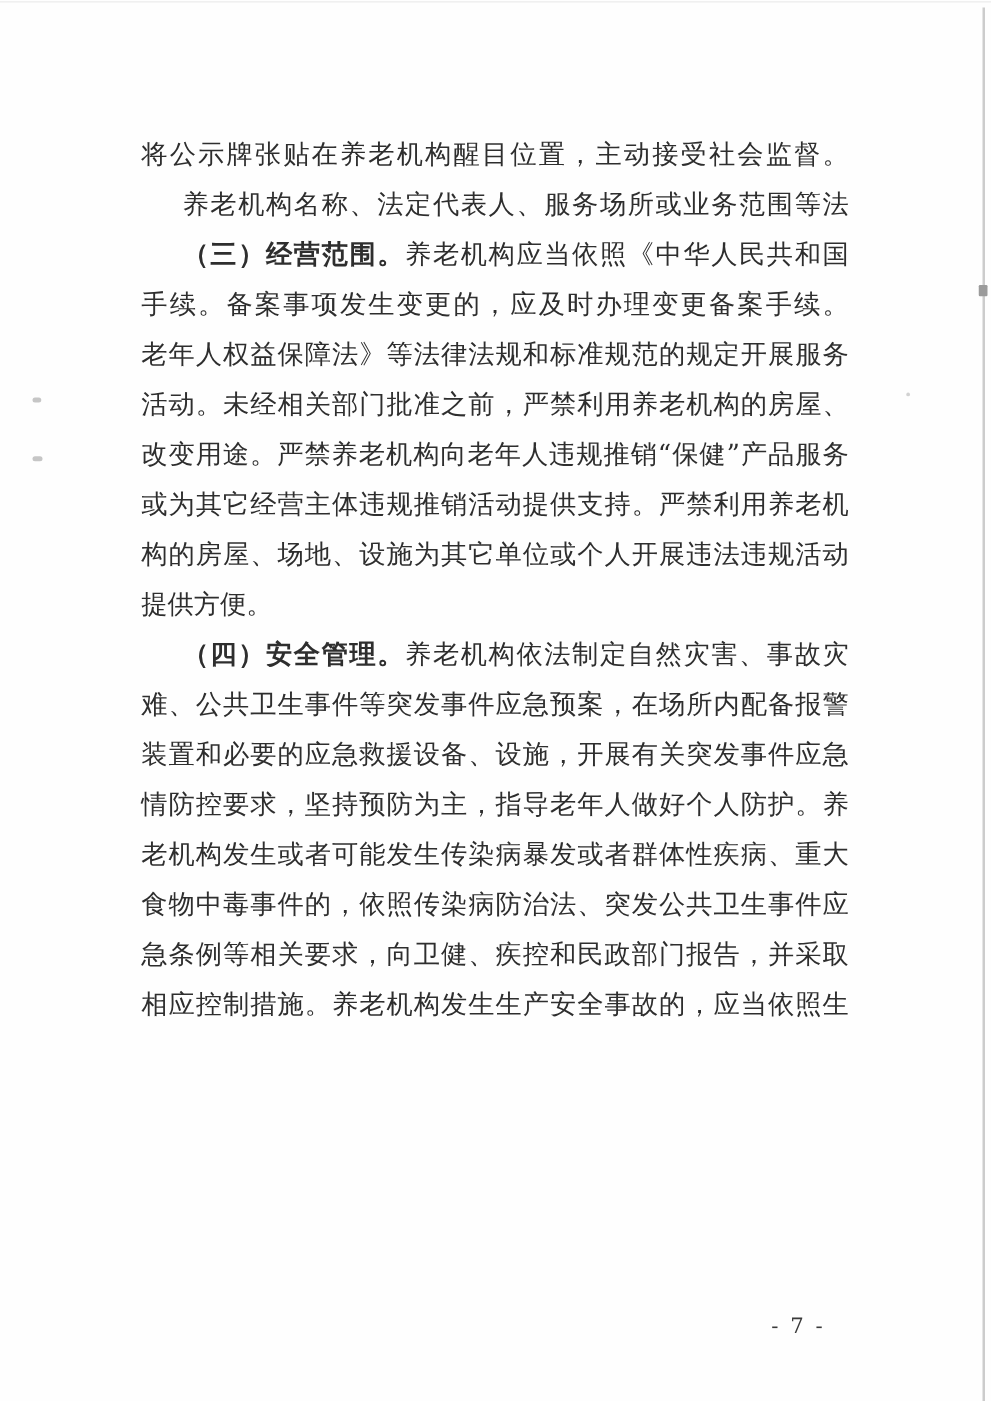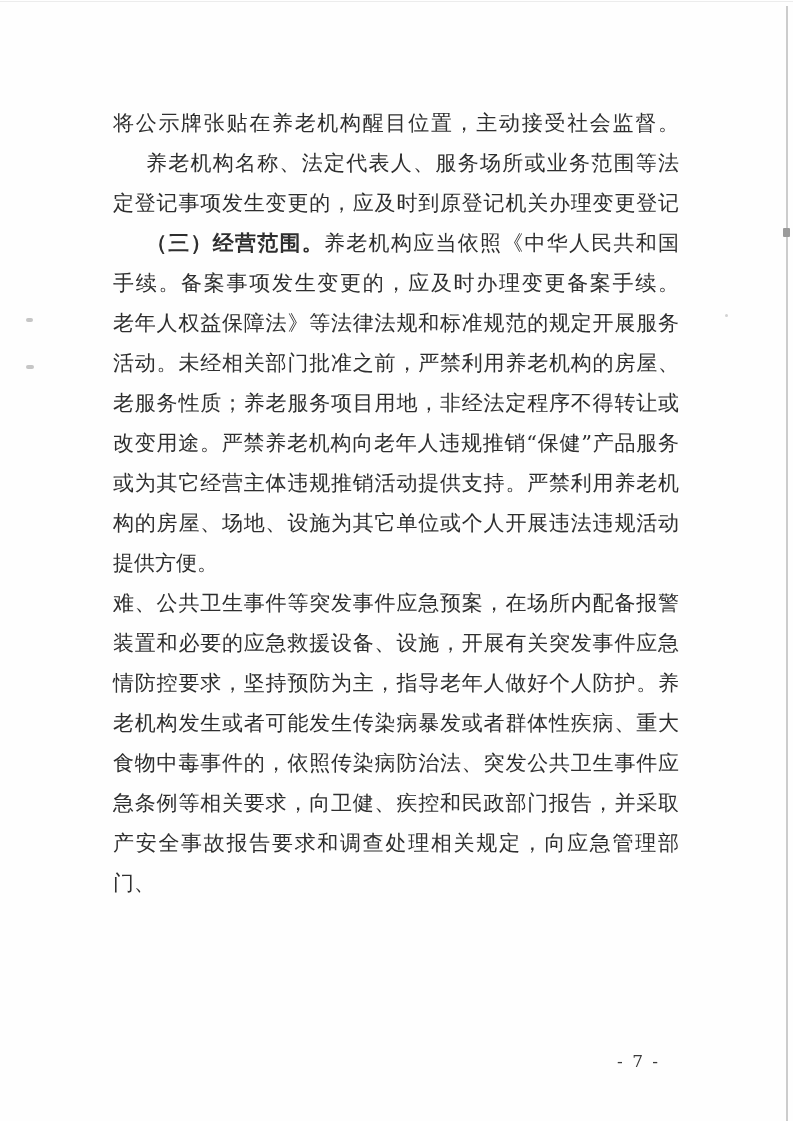--- a/index.html
+++ b/index.html
@@ -88,34 +88,33 @@
   <div class="scan-edge-top"></div>
   <div class="scan-edge-right"></div>
   <div class="scan-edge-notch"></div>
   <div class="speck speck-1"></div>
   <div class="speck speck-2"></div>
   <div class="speck speck-3"></div>
 
   <div class="content">
     <div class="line">将公示牌张贴在养老机构醒目位置，主动接受社会监督。</div>
     <div class="line indent">养老机构名称、法定代表人、服务场所或业务范围等法</div>
-    <div class="line">定登记事项发生变更的，应及时到原登记机关办理变更登记</div>
     <div class="line indent"><span class="heading-bold">（三）经营范围。</span><span>养老机构应当依照《中华人民共和国</span></div>
     <div class="line">手续。备案事项发生变更的，应及时办理变更备案手续。</div>
     <div class="line">老年人权益保障法》等法律法规和标准规范的规定开展服务</div>
     <div class="line">活动。未经相关部门批准之前，严禁利用养老机构的房屋、</div>
-    <div class="line">老服务性质；养老服务项目用地，非经法定程序不得转让或</div>
     <div class="line">改变用途。严禁养老机构向老年人违规推销“保健”产品服务</div>
     <div class="line">或为其它经营主体违规推销活动提供支持。严禁利用养老机</div>
     <div class="line">构的房屋、场地、设施为其它单位或个人开展违法违规活动</div>
     <div class="line end">提供方便。</div>
+    <div class="line indent"><span class="heading-bold">（四）安全管理。</span><span>养老机构依法制定自然灾害、事故灾</span></div>
     <div class="line">难、公共卫生事件等突发事件应急预案，在场所内配备报警</div>
     <div class="line">装置和必要的应急救援设备、设施，开展有关突发事件应急</div>
     <div class="line">情防控要求，坚持预防为主，指导老年人做好个人防护。养</div>
     <div class="line">老机构发生或者可能发生传染病暴发或者群体性疾病、重大</div>
     <div class="line">食物中毒事件的，依照传染病防治法、突发公共卫生事件应</div>
     <div class="line">急条例等相关要求，向卫健、疾控和民政部门报告，并采取</div>
-    <div class="line end">产安全事故报告要求和调查处理相关规定，向应急管理部门、</div>
+    <div class="line">相应控制措施。养老机构发生生产安全事故的，应当依照生</div>
   </div>
 
   <div class="footer-pagenum">- 7 -</div>
 
 </div>
 
 </body></html>

